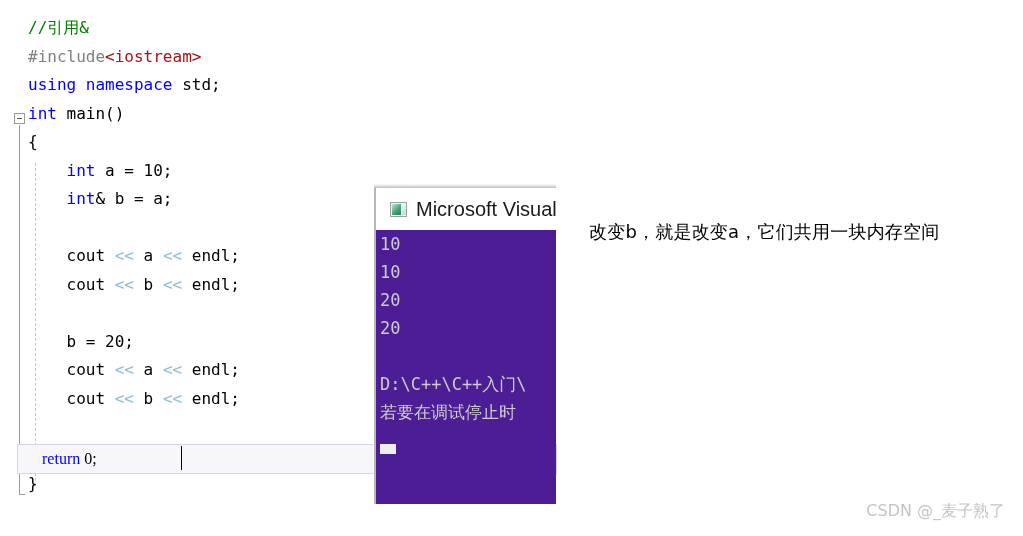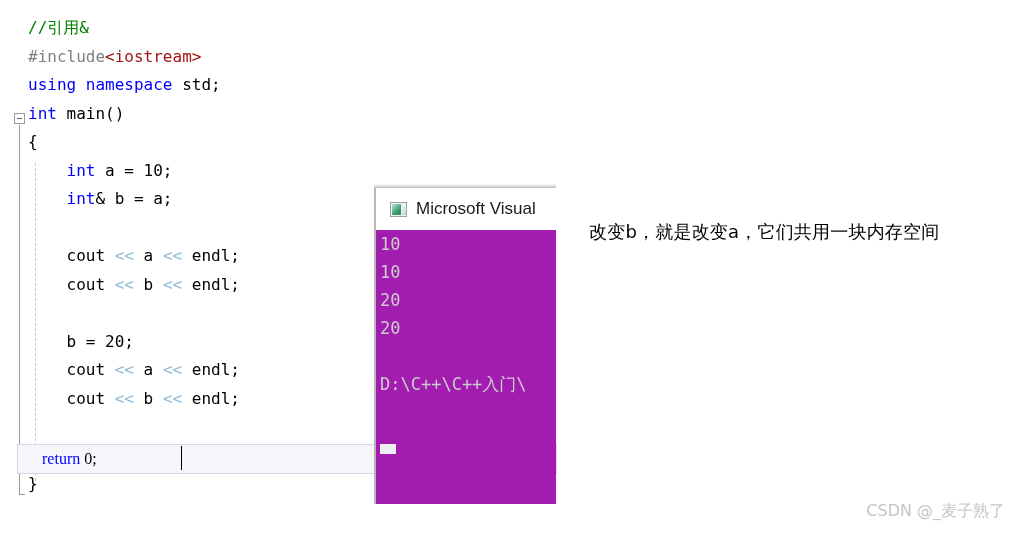--- a/index.html
+++ b/index.html
@@ -180,31 +180,31 @@
     position: absolute;
     left: 11px;
     top: 1px;
     width: 4px;
     height: 11px;
     background: linear-gradient(180deg, #eaf7ef 0%, #bfe0cd 100%);
   }
   #console-title {
     margin-left: 9px;
     font-family: "Liberation Sans", sans-serif;
-    font-size: 17px;
+    font-size: 20px;
     color: #1a1a1a;
     white-space: nowrap;
   }
   #console-body {
     position: absolute;
     left: 0;
     top: 42px;
     width: 182px;
     height: 274px;
-    background: #a21caf;
+    background: #4c1d95;
     overflow: hidden;
     font-family: "DejaVu Sans Mono", "Liberation Mono", monospace;
     font-size: 17px;
     line-height: 28px;
     color: #cccccc;
     white-space: pre;
     padding-left: 4px;
     box-sizing: border-box;
   }
   .con-line { height: 28px; }
@@ -259,19 +259,19 @@
 </div>
 
 <div id="console-shadow-top"></div>
 <div id="console-window">
 
   <div id="console-titlebar">
     <div id="console-icon"></div>
     <div id="console-title">Microsoft Visual</div>
   </div>
 
-  <div id="console-body"><div class="con-line">10</div><div class="con-line">10</div><div class="con-line">20</div><div class="con-line">20</div><div class="con-blank"></div><div class="con-line">D:\C++\C++入门\</div></div>
+  <div id="console-body"><div class="con-line">10</div><div class="con-line">10</div><div class="con-line">20</div><div class="con-line">20</div><div class="con-blank"></div><div class="con-line">D:\C++\C++入门\</div><div class="con-line">若要在调试停止时</div></div>
   <div id="console-caret"></div>
 </div>
 
 <div id="annotation">改变b，就是改变a，它们共用一块内存空间</div>
 
 <div id="watermark">CSDN @_麦子熟了</div>
 
 </body></html>

